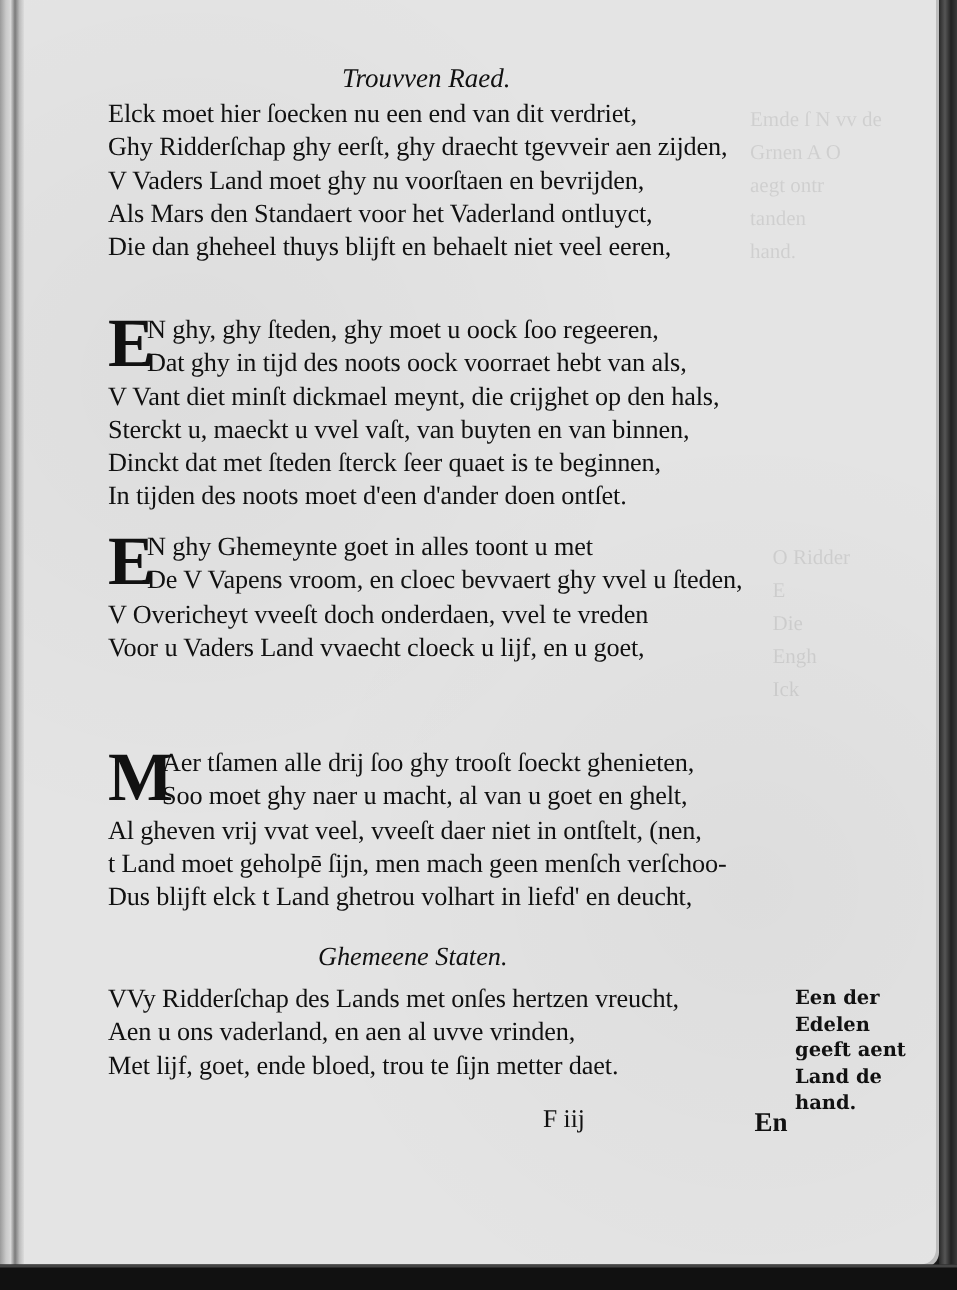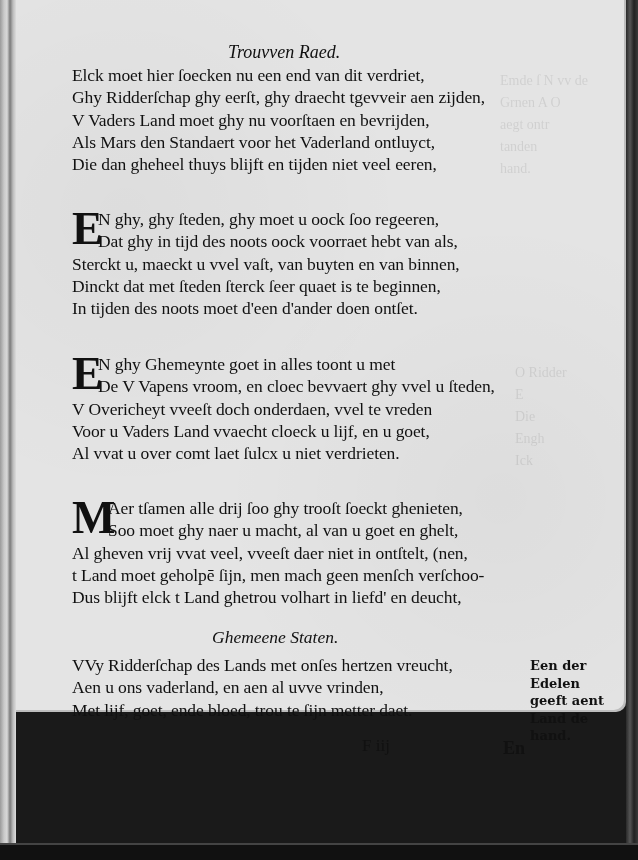--- a/index.html
+++ b/index.html
@@ -3,21 +3,21 @@
   <meta charset="utf-8">
   <style>
     html, body { margin: 0; padding: 0; }
     body {
       width: 638px; height: 860px; overflow: hidden;
       background: #1a1a1a;
       position: relative;
     }
     .page {
       position: absolute; left: 0; top: 0;
-      width: 626px; height: 712px;
+      width: 626px; height: 845px;
       background: #e4e4e4;
       background-image:
         radial-gradient(circle at 20% 30%, rgba(0,0,0,0.03) 0, transparent 40%),
         radial-gradient(circle at 80% 70%, rgba(0,0,0,0.03) 0, transparent 40%);
       border-bottom-right-radius: 10px;
       box-shadow: inset -2px -2px 0 #bdbdbd;
     }
     .gutter {
       position: absolute; left: 0; top: 0; width: 16px; height: 845px;
       background: linear-gradient(to right, #9a9a9a 0, #c9c9c9 4px, #d8d8d8 7px, #7a7a7a 10px, #bcbcbc 13px, #dcdcdc 16px);
@@ -86,39 +86,39 @@
   <div class="ghost" style="left:500px;top:70px;">Emde ſ N vv de<br>Grnen A O<br>aegt ontr<br>tanden<br>hand.</div>
   <div class="ghost" style="left:515px;top:362px;">O Ridder<br>E<br>Die<br>Engh<br>Ick</div>
 
   <div class="running-head">Trouvven Raed.</div>
 
   <div class="stanza text" style="top:64px;">
     <span class="line">Elck moet hier ſoecken nu een end van dit verdriet,</span>
     <span class="line">Ghy Ridderſchap ghy eerſt, ghy draecht tgevveir aen zijden,</span>
     <span class="line">V Vaders Land moet ghy nu voorſtaen en bevrijden,</span>
     <span class="line">Als Mars den Standaert voor het Vaderland ontluyct,</span>
-    <span class="line">Die dan gheheel thuys blijft en tijden niet veel eeren,</span>
+    <span class="line">Die dan gheheel thuys blijft en behaelt niet veel eeren,</span>
   </div>
 
   <div class="stanza text" style="top:208px;">
     <span class="drop">E</span>
     <span class="line indent" style="padding-left:26px;">N ghy, ghy ſteden, ghy moet u oock ſoo regeeren,</span>
     <span class="line indent" style="padding-left:26px;">Dat ghy in tijd des noots oock voorraet hebt van als,</span>
+    <span class="line">V Vant diet minſt dickmael meynt, die crijghet op den hals,</span>
     <span class="line">Sterckt u, maeckt u vvel vaſt, van buyten en van binnen,</span>
     <span class="line">Dinckt dat met ſteden ſterck ſeer quaet is te beginnen,</span>
     <span class="line">In tijden des noots moet d'een d'ander doen ontſet.</span>
   </div>
 
   <div class="stanza text" style="top:353px;">
     <span class="drop">E</span>
     <span class="line indent" style="padding-left:26px;">N ghy Ghemeynte goet in alles toont u met</span>
     <span class="line indent" style="padding-left:26px;">De V Vapens vroom, en cloec bevvaert ghy vvel u ſteden,</span>
     <span class="line">V Overicheyt vveeſt doch onderdaen, vvel te vreden</span>
     <span class="line">Voor u Vaders Land vvaecht cloeck u lijf, en u goet,</span>
-    <span class="line">Al vvat u over comt laet ſulcx u niet verdrieten.</span>
   </div>
 
   <div class="stanza text" style="top:497px;">
     <span class="drop">M</span>
     <span class="line indent" style="padding-left:36px;">Aer tſamen alle drij ſoo ghy trooſt ſoeckt ghenieten,</span>
     <span class="line indent" style="padding-left:36px;">Soo moet ghy naer u macht, al van u goet en ghelt,</span>
     <span class="line">Al gheven vrij vvat veel, vveeſt daer niet in ontſtelt,   (nen,</span>
     <span class="line">t Land moet geholpē ſijn, men mach geen menſch verſchoo-</span>
     <span class="line">Dus blijft elck t Land ghetrou volhart in liefd' en deucht,</span>
   </div>

